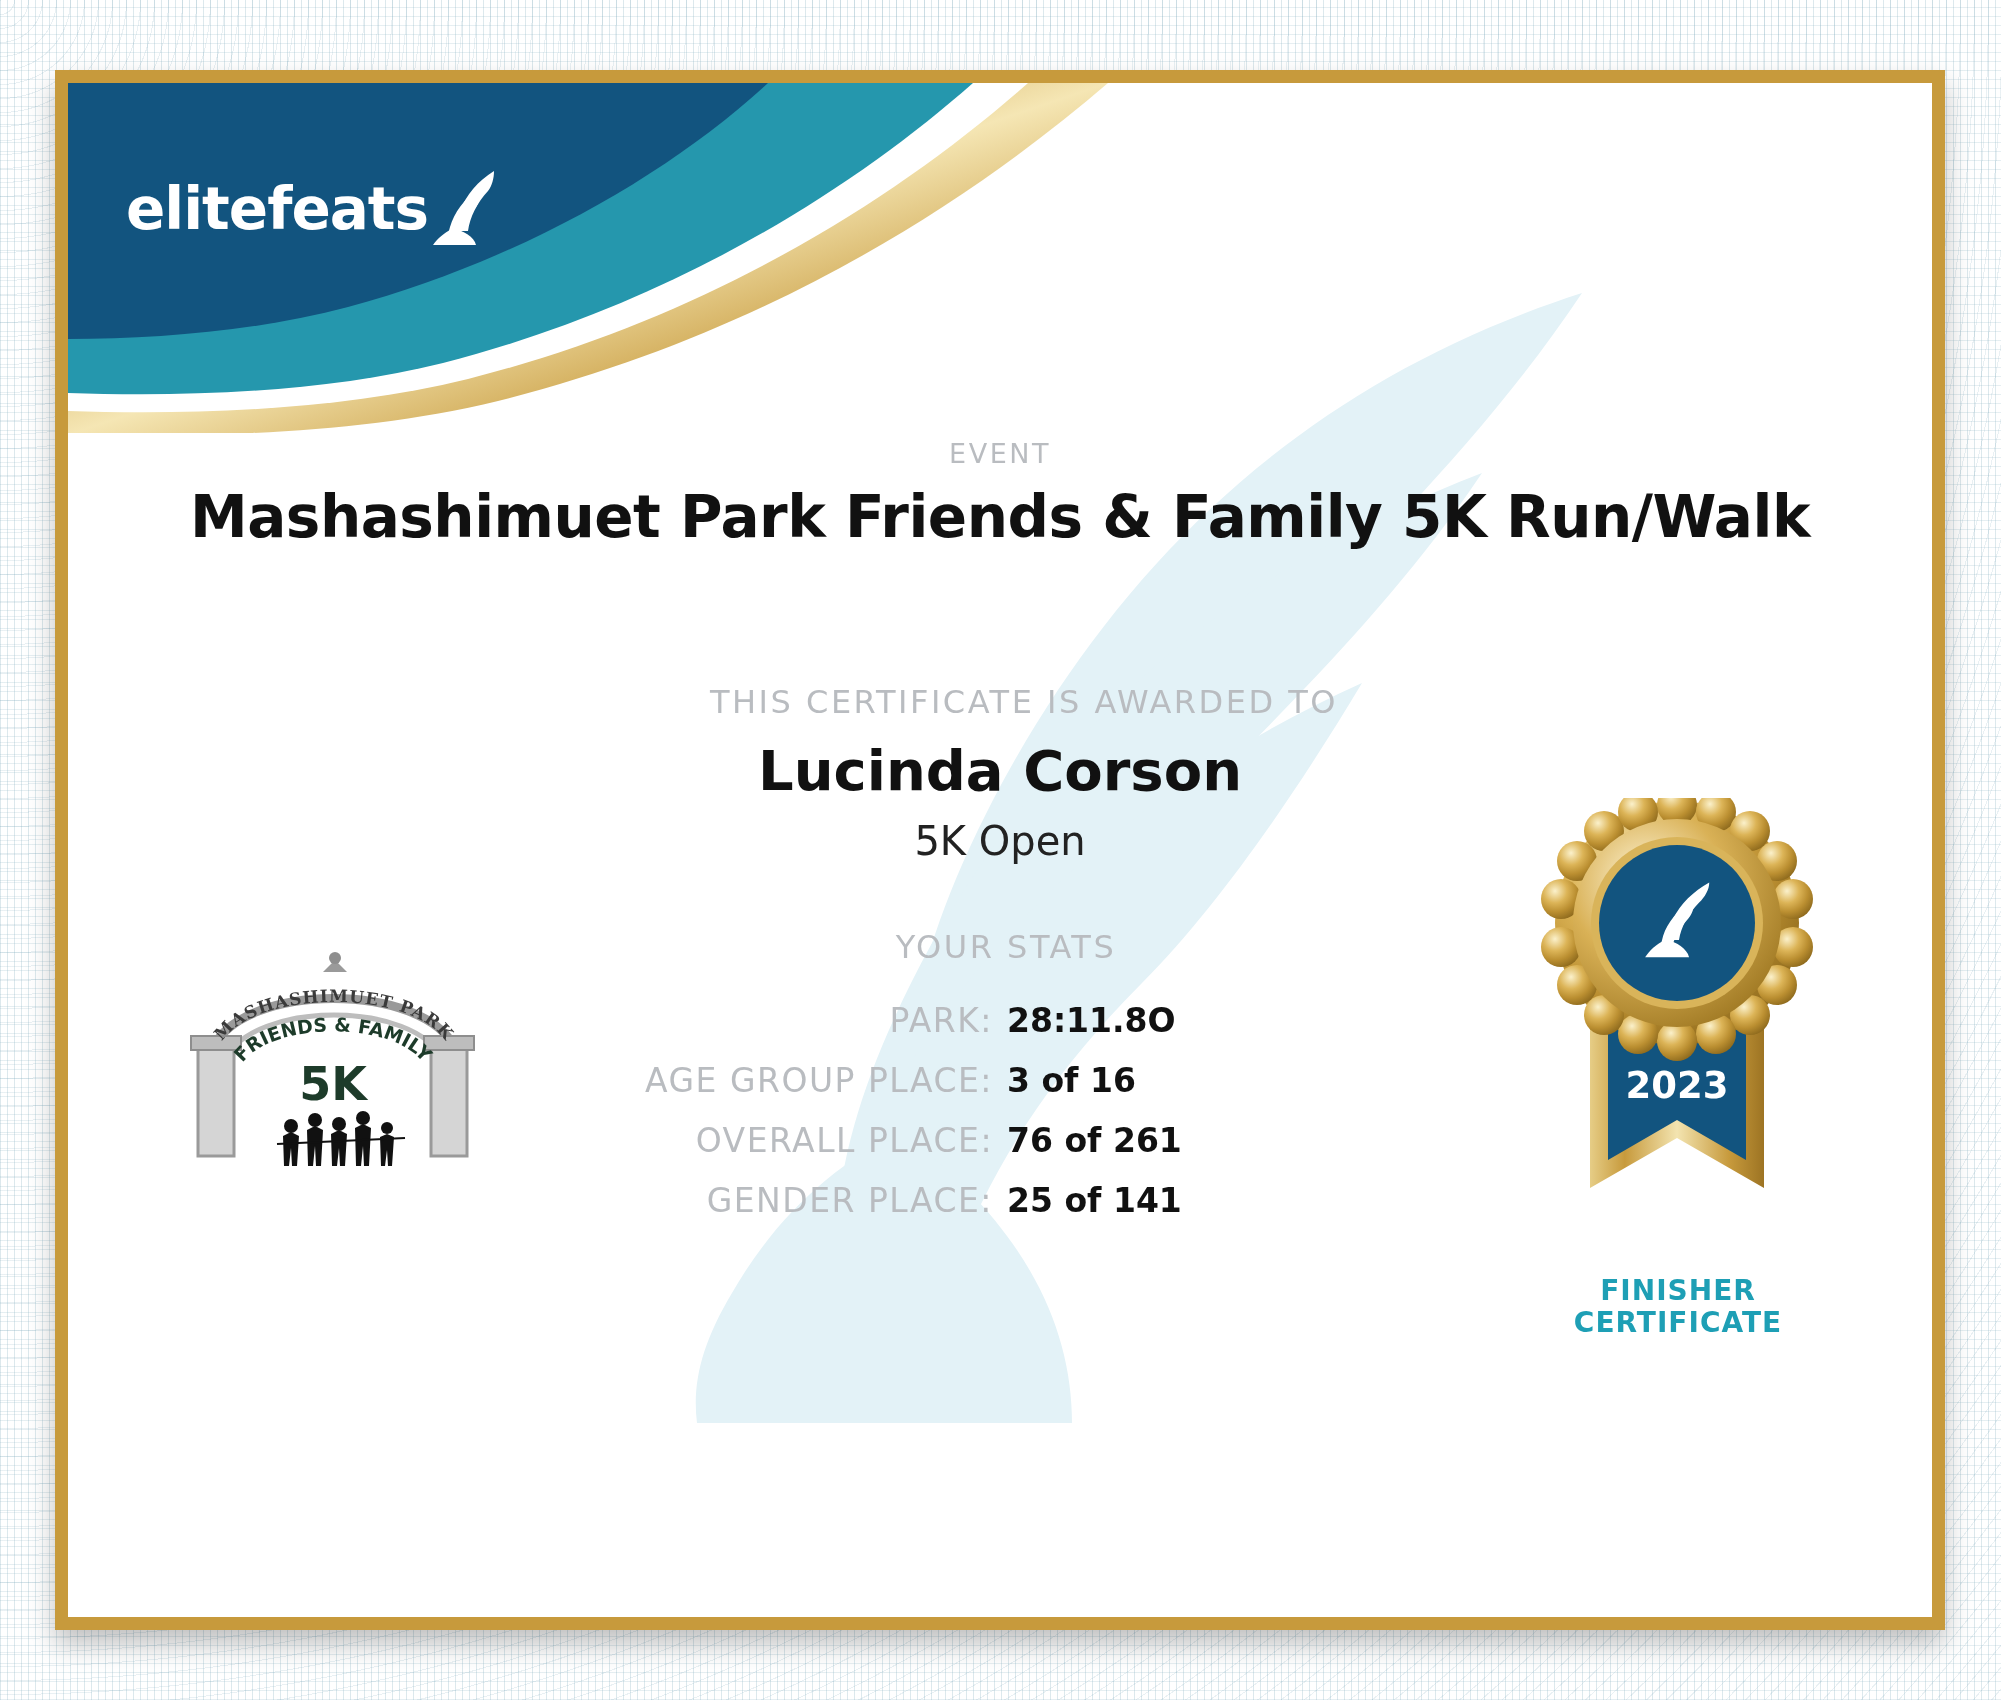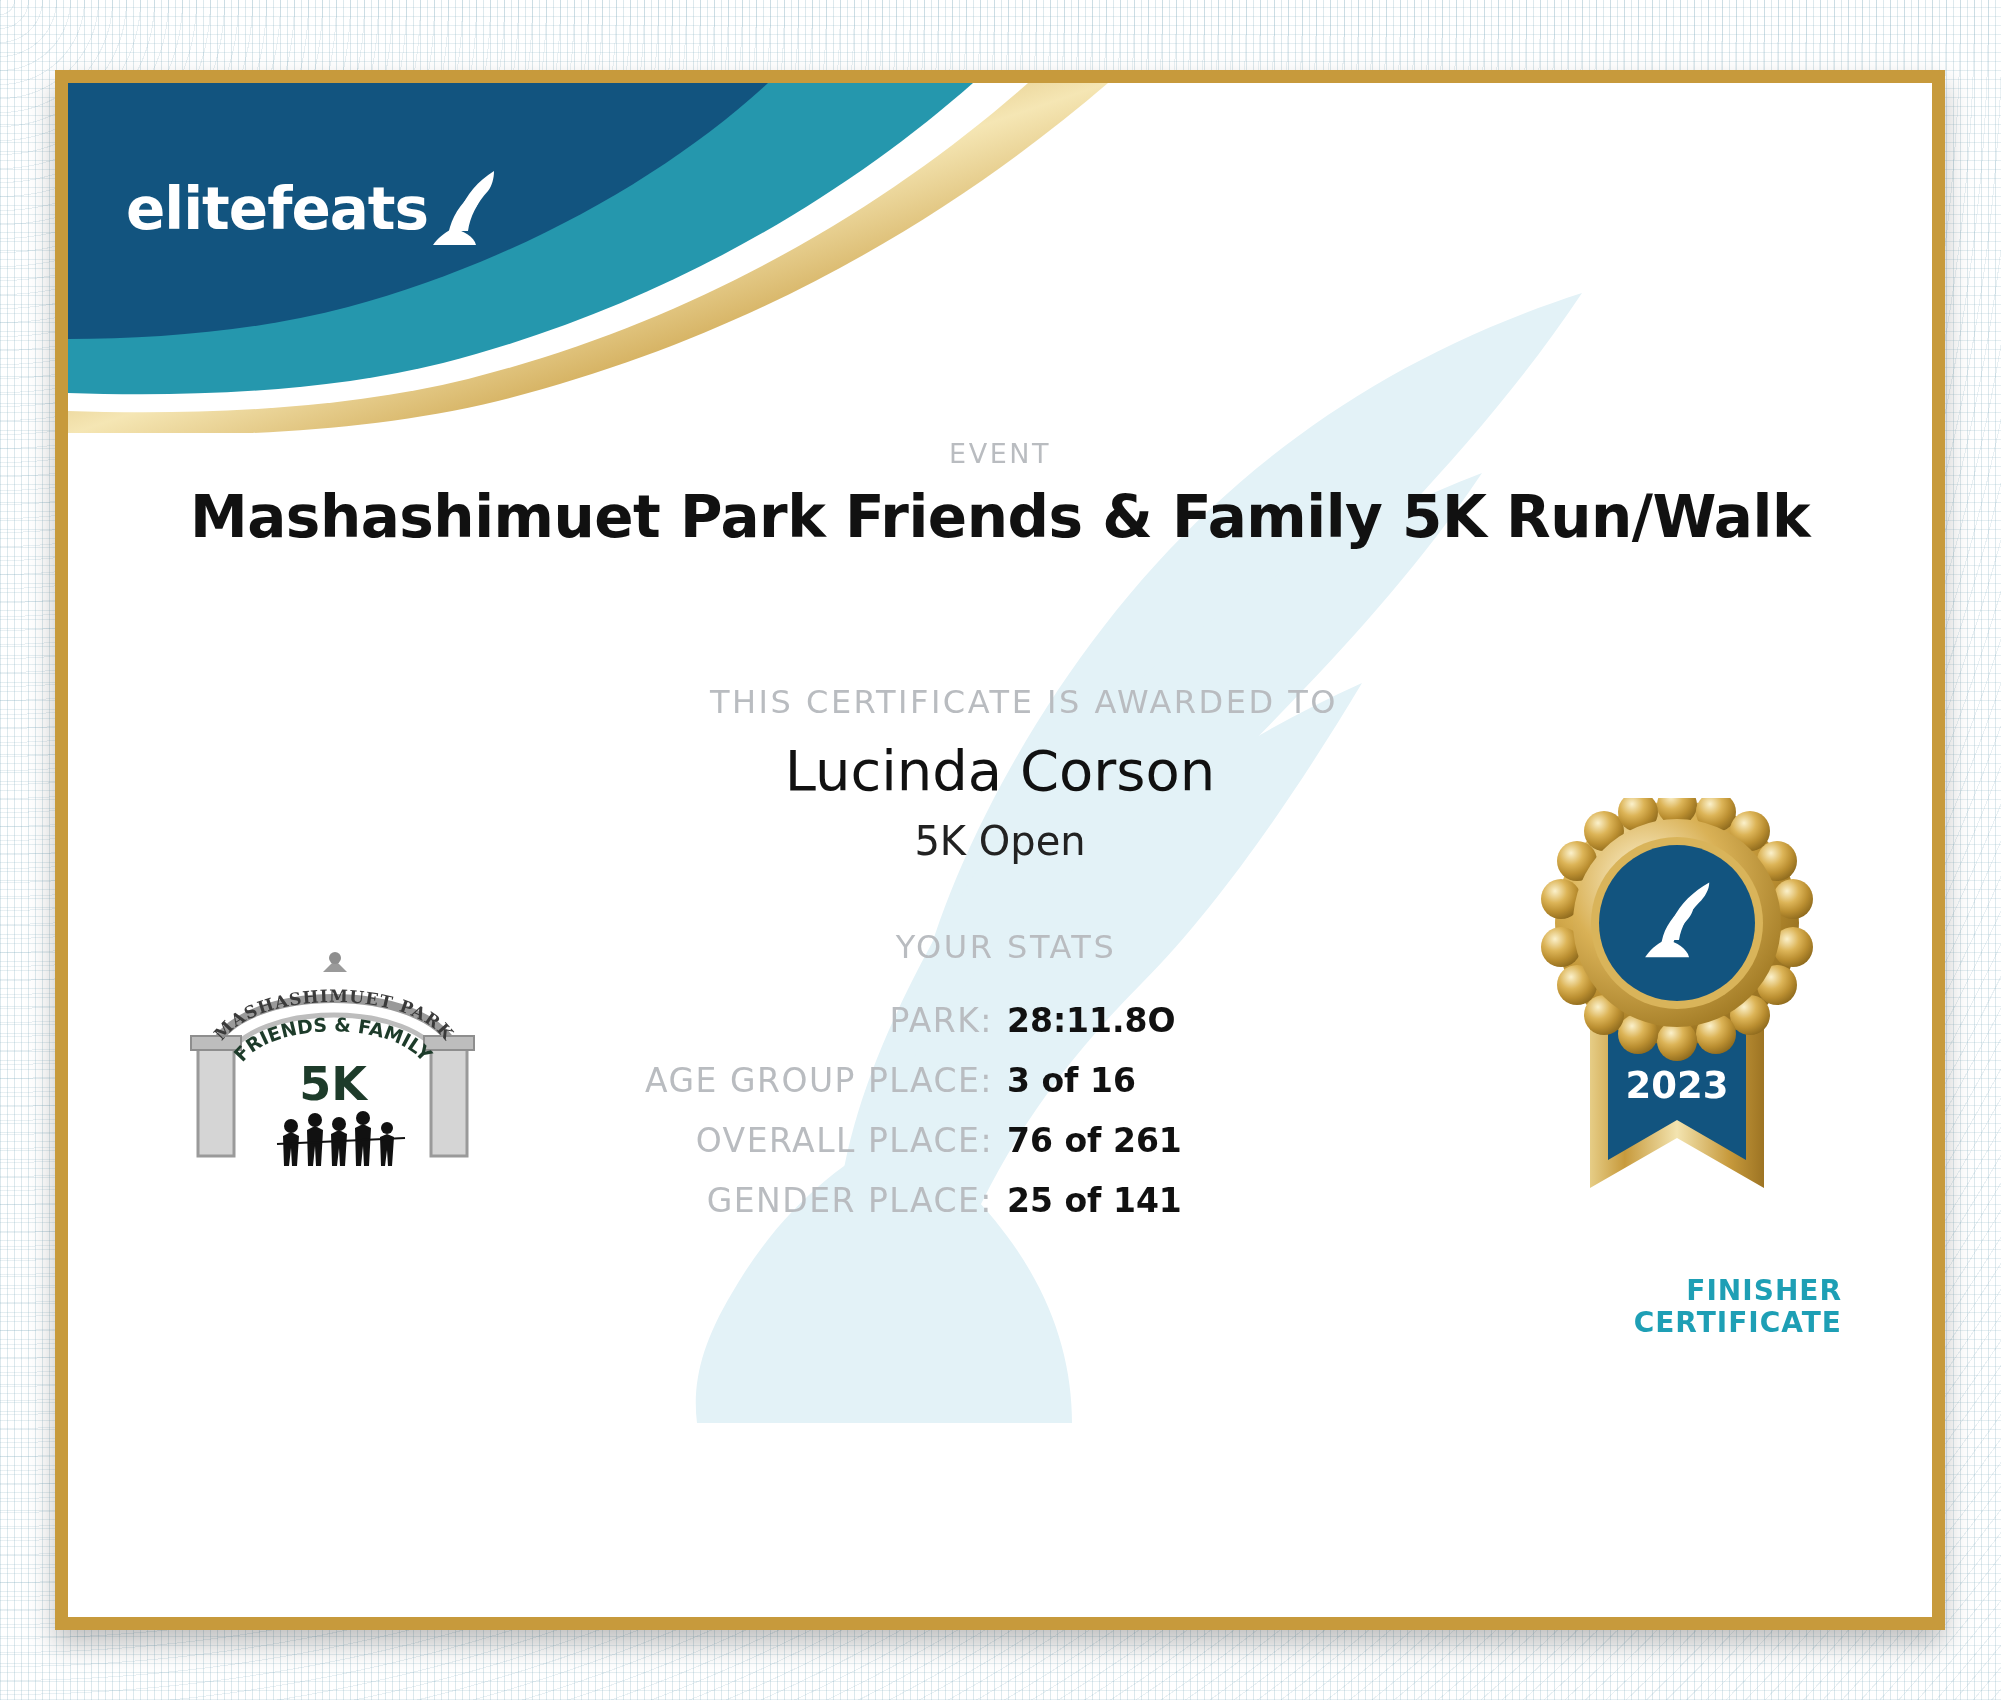--- a/index.html
+++ b/index.html
@@ -133,21 +133,21 @@
     font-size: 32px;
     padding-left: 48px;
   }
   .recipient {
     position: absolute;
     left: 0; right: 0;
     top: 655px;
     text-align: center;
     color: #111111;
     font-size: 56px;
-    font-weight: 400;
+    font-weight: 700;
     font-family: "DejaVu Sans", sans-serif;
   }
   .division {
     position: absolute;
     left: 0; right: 0;
     top: 735px;
     text-align: center;
     color: #222222;
     font-size: 40px;
     font-family: "DejaVu Sans", sans-serif;
@@ -201,21 +201,21 @@
   }
   .race-logo svg { display: block; }
 
   
   .seal {
     position: absolute;
     right: 90px;
     top: 715px;
     width: 330px;
     height: 540px;
-    text-align: right;
+    text-align: center;
   }
   .seal-caption {
     position: absolute;
     left: 2px; right: 0;
     bottom: 0;
     color: #1e9fb5;
     font-size: 28px;
     font-weight: 700;
     letter-spacing: 1px;
     line-height: 1.12;

